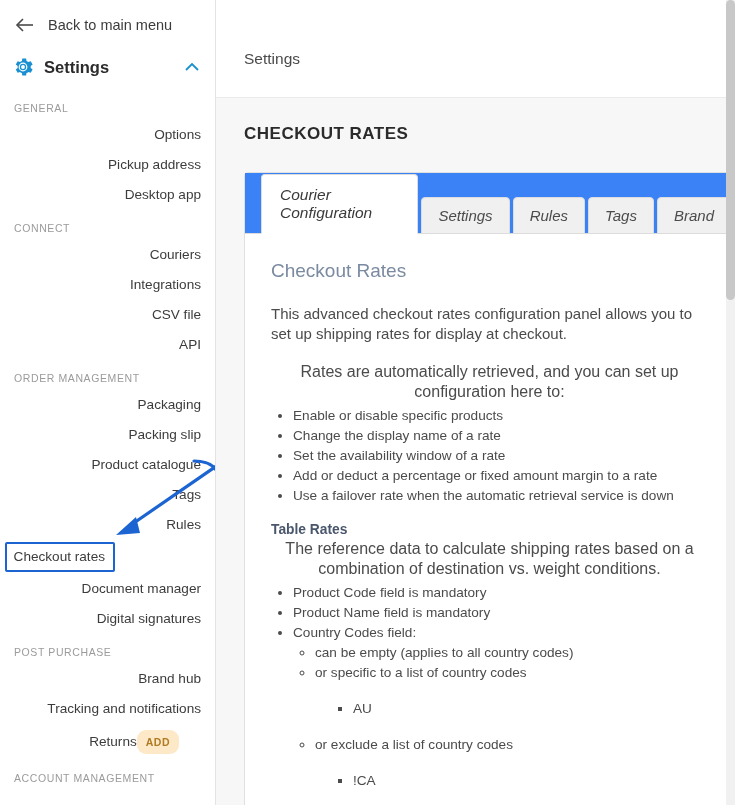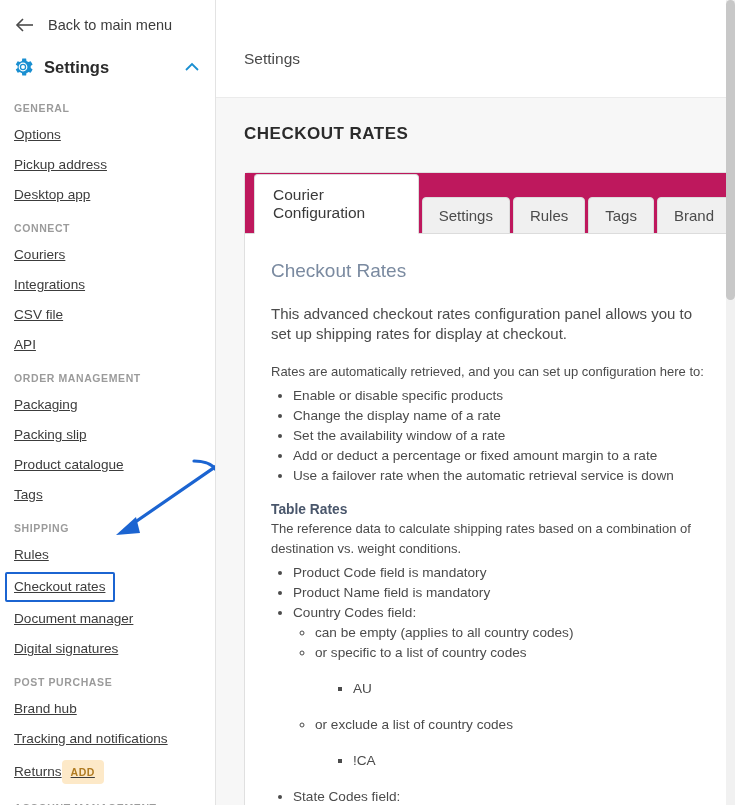--- a/index.html
+++ b/index.html
@@ -70,50 +70,49 @@
   }
   .chev-up {
     width: 18px;
     height: 18px;
     flex: 0 0 18px;
   }
   .section-label {
     font-size: 10.5px;
     letter-spacing: 0.6px;
     color: #9b9b9b;
-    font-weight: bold;
+    font-weight: normal;
     text-transform: uppercase;
     padding: 12px 14px 6px 14px;
   }
   .nav-item {
     font-size: 13.6px;
     color: #3c3c3c;
     padding: 6px 14px 6px 14px;
     line-height: 18px;
     display: flex;
     align-items: center;
-    justify-content: flex-start;
+    justify-content: flex-end;
     cursor: pointer;
     white-space: nowrap;
-    text-decoration: underline;
   }
   .nav-item.highlight {
     border: 2px solid #1b64d1;
     border-radius: 2px;
     margin: 2px 100px 2px 5px;
     padding: 4px 8px 4px 7px;
     font-weight: normal;
   }
   .badge-add {
     background: #fde9c8;
     color: #b07b22;
     font-size: 10.5px;
     font-weight: bold;
     letter-spacing: 0.5px;
-    border-radius: 4px;
+    border-radius: 9px;
     padding: 3px 9px;
     margin-right: 22px;
   }
 
   
   .annotation-arrow {
     position: absolute;
     left: 110px;
     top: 455px;
     width: 120px;
@@ -151,22 +150,23 @@
     background: #ffffff;
     border: 1px solid #e0e0e0;
     border-radius: 4px 4px 0 0;
     min-height: 640px;
     position: relative;
   }
   .tabs {
     display: flex;
     align-items: flex-end;
     border-bottom: 1px solid #dcdcdc;
-    padding-left: 9px;
-    background: #be185d;
+    padding-left: 16px;
+    background: #3b82f6;
+    font-style: italic;
   }
   .tab {
     font-size: 15px;
     color: #4b4b4b;
     background: #f0f0f0;
     border: 1px solid #dcdcdc;
     border-bottom: 1px solid #dcdcdc;
     margin-right: 3px;
     padding: 9px 16px 9px 16px;
     border-radius: 4px 4px 0 0;
@@ -197,25 +197,26 @@
     margin: 0 0 18px 0;
     max-width: 440px;
   }
   .h2 {
     font-size: 13.8px;
     font-weight: bold;
     color: #49566b;
     margin: 0 0 2px 0;
   }
   .para-tight {
-    font-size: 13px;
+    font-size: 16px;
     line-height: 20px;
     color: #4b4b4b;
     margin: 0 0 4px 0;
     max-width: 440px;
+    text-align: center;
   }
   ul.lvl1 {
     margin: 2px 0 16px 0;
     padding-left: 22px;
     list-style: disc;
   }
   ul.lvl1 > li {
     font-size: 13.6px;
     line-height: 20px;
     color: #4b4b4b;
@@ -324,21 +325,20 @@
     <div class="nav-item">
         <span>Packing slip</span>
       </div>
     <div class="nav-item">
         <span>Product catalogue</span>
       </div>
     <div class="nav-item">
         <span>Tags</span>
       </div>
 
-    <div class="section-label">SHIPPING</div>
     <div class="nav-item">
         <span>Rules</span>
       </div>
     <div class="nav-item highlight">
         <span>Checkout rates</span>
       </div>
     <div class="nav-item">
         <span>Document manager</span>
       </div>
     <div class="nav-item">

